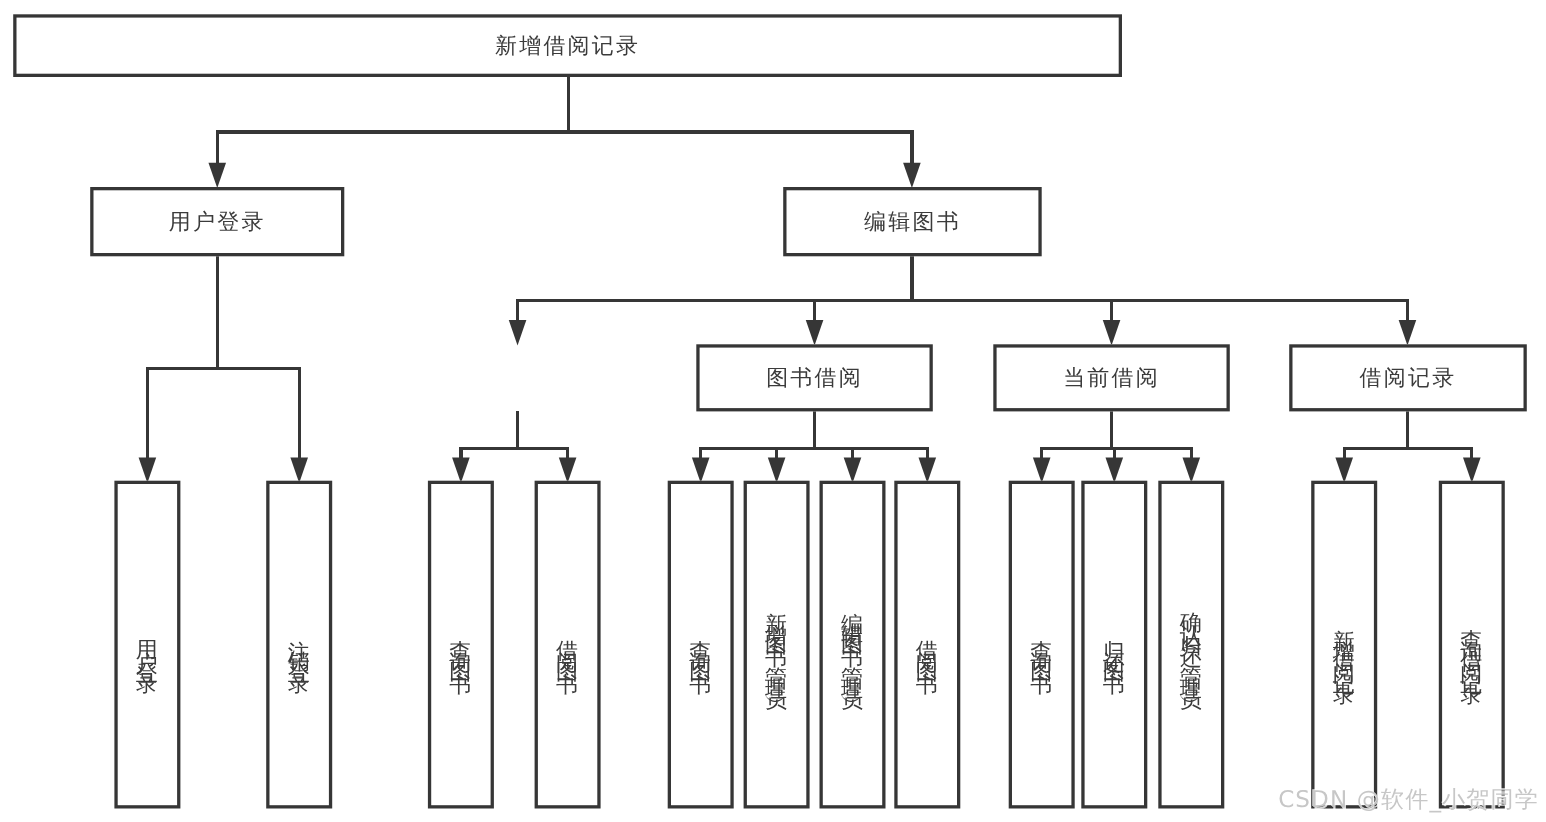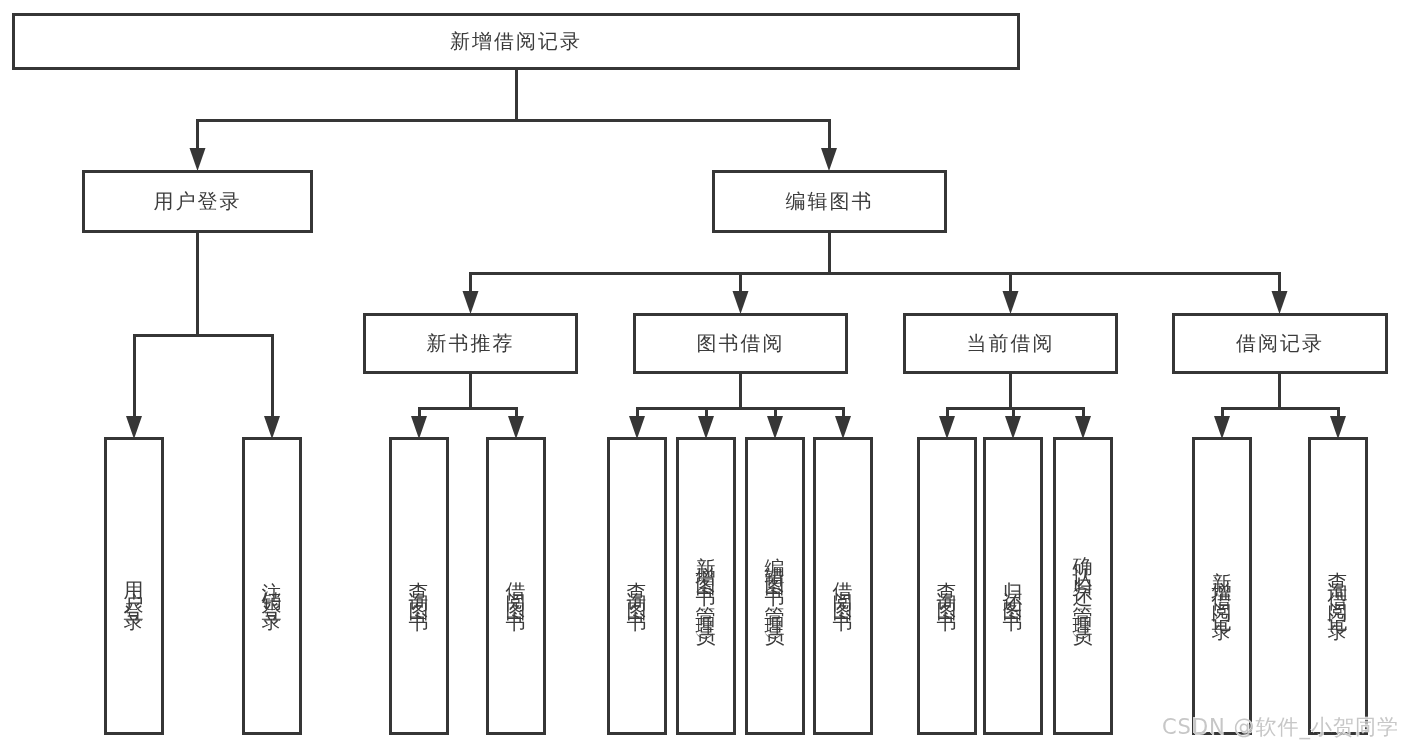--- a/index.html
+++ b/index.html
@@ -118,23 +118,20 @@
     <span>新增借阅记录</span>
   </div>
 
   <div class="box h" style="left:82px; top:170px; width:231px; height:63px">
     <span>用户登录</span>
   </div>
   <div class="box h" style="left:712px; top:170px; width:235px; height:63px">
     <span>编辑图书</span>
   </div>
 
-  <div class="box h" style="left:363px; top:313px; width:215px; height:61px">
-    <span>新书推荐</span>
-  </div>
   <div class="box h" style="left:903px; top:313px; width:215px; height:61px">
     <span>当前借阅</span>
   </div>
   <div class="box h" style="left:633px; top:313px; width:215px; height:61px">
     <span>图书借阅</span>
   </div>
   <div class="box h" style="left:1172px; top:313px; width:216px; height:61px">
     <span>借阅记录</span>
   </div>
 

